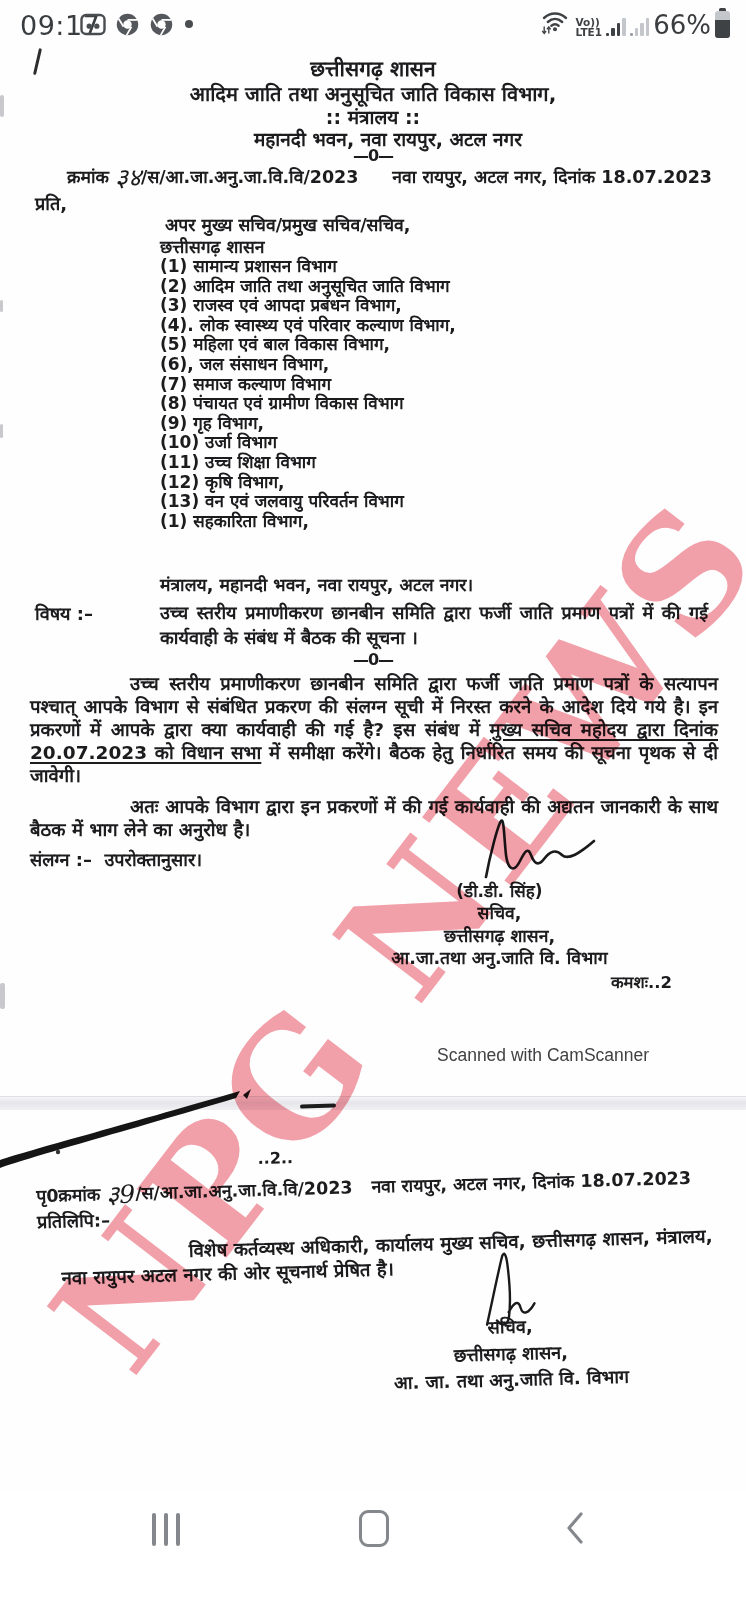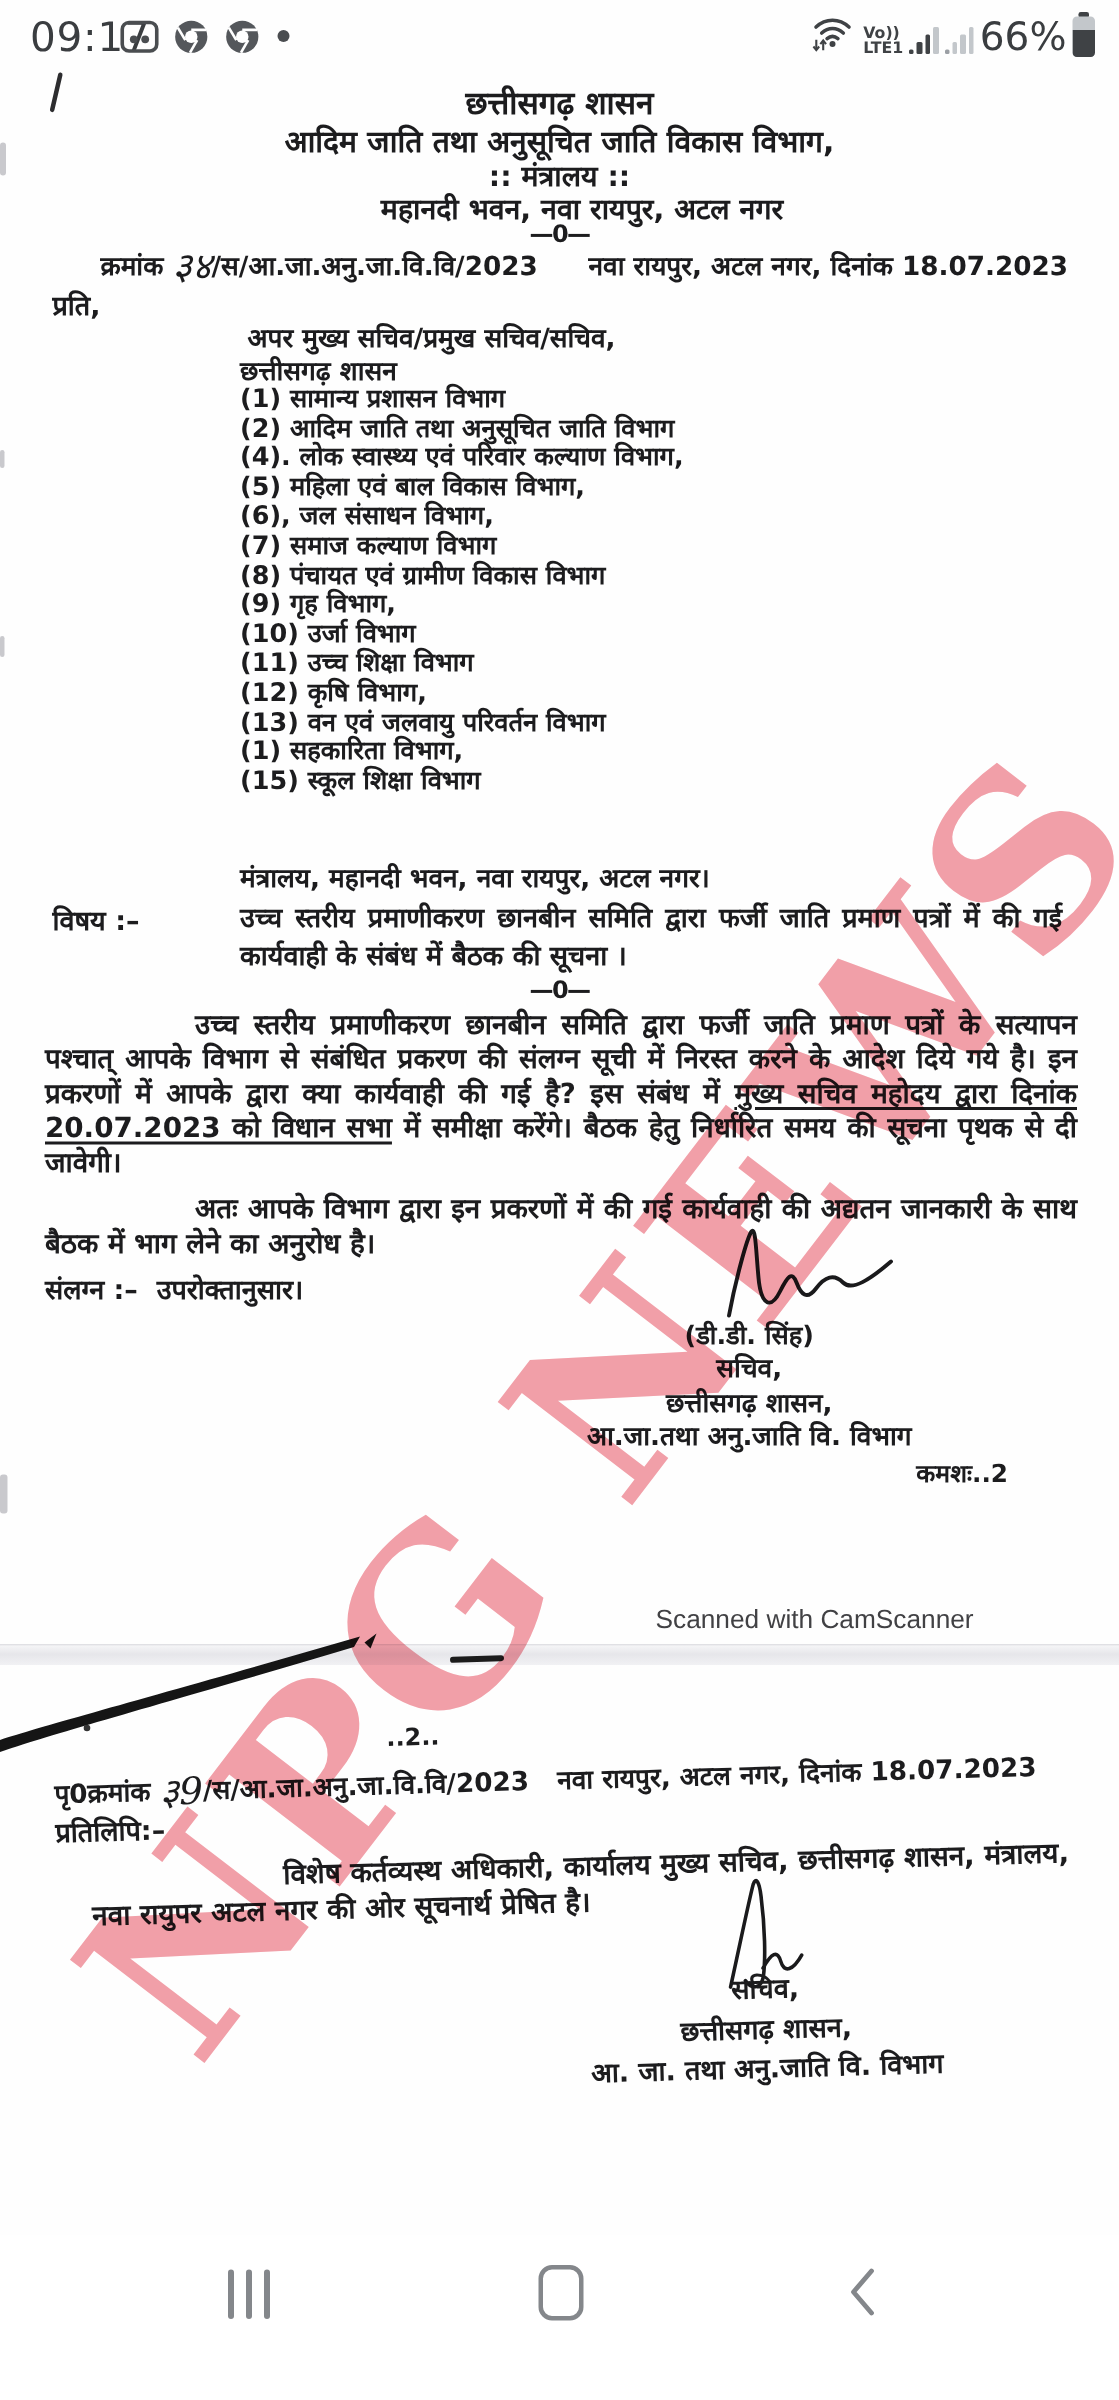--- a/index.html
+++ b/index.html
@@ -41,21 +41,21 @@
      background:linear-gradient(#f5f5f7,#e6e6ea 45%,#f1f1f4);border-top:1px solid #e0e0e4;}
   .edge-smudge{position:absolute;left:0;background:#c9c9cd;border-radius:2px;}
   
   .page2{position:absolute;left:0;top:1150px;width:746px;height:300px;transform:rotate(-1.6deg);transform-origin:80px 0px;}
   
   .navbar{position:absolute;left:0;right:0;bottom:0;height:110px;background:#fff;}
   .recents{position:absolute;left:152px;top:1513px;display:flex;gap:8.5px;}
   .recents i{display:block;width:3.6px;height:33px;background:#84878b;border-radius:2px;}
   .homebtn{position:absolute;left:359px;top:1510px;width:24px;height:31px;border:3.2px solid #84878b;border-radius:9px;}
   .backbtn{position:absolute;left:564px;top:1511px;}
-  .cam{font-family:"Liberation Sans","DejaVu Sans",sans-serif;font-size:17.5px;color:#414144;font-weight:500;margin-top:24px;}
+  .cam{font-family:"Liberation Sans","DejaVu Sans",sans-serif;font-size:17.5px;color:#414144;font-weight:500;}
 </style>
 </head>
 <body>
 
 <div class="screen">
 
   <div class="statusbar">
     <div class="sb-time">09:17</div>
     <div class="sb-left-icons">
       <span>
@@ -147,32 +147,32 @@
     </div>
 
     <div class="abs hi doc" style="top:191px;left:35px;font-size:18px;">प्रति,</div>
     <div class="abs hi b" style="top:212px;left:165px;font-size:17.5px;text-align:right;">अपर मुख्य सचिव/प्रमुख सचिव/सचिव,</div>
     <div class="abs hi b" style="top:234px;left:160px;font-size:17.5px;">छत्तीसगढ़ शासन</div>
 
     <div class="abs hi list-block" style="top:257px;left:160px;">
 
     <div>(1) सामान्य प्रशासन विभाग</div>
         <div>(2) आदिम जाति तथा अनुसूचित जाति विभाग</div>
+        <div>(3) राजस्व एवं आपदा प्रबंधन विभाग,</div>
         <div>(4). लोक स्वास्थ्य एवं परिवार कल्याण विभाग,</div>
         <div>(5) महिला एवं बाल विकास विभाग,</div>
         <div>(6), जल संसाधन विभाग,</div>
         <div>(7) समाज कल्याण विभाग</div>
         <div>(8) पंचायत एवं ग्रामीण विकास विभाग</div>
         <div>(9) गृह विभाग,</div>
         <div>(10) उर्जा विभाग</div>
         <div>(11) उच्च शिक्षा विभाग</div>
         <div>(12) कृषि विभाग,</div>
         <div>(13) वन एवं जलवायु परिवर्तन विभाग</div>
         <div>(1) सहकारिता विभाग,</div>
-        <div>(15) स्कूल शिक्षा विभाग</div>
       </div>
     <div class="abs hi b" style="top:572px;left:160px;font-size:17.5px;">मंत्रालय, महानदी भवन, नवा रायपुर, अटल नगर।</div>
 
     <div class="abs hi b" style="top:601px;left:35px;font-size:18px;">विषय :–</div>
     <div class="abs hi b just" style="top:600px;left:160px;width:548px;font-size:18px;line-height:25px;">उच्च स्तरीय प्रमाणीकरण छानबीन समिति द्वारा फर्जी जाति प्रमाण पत्रों में की गई कार्यवाही के संबंध में बैठक की सूचना ।</div>
     <div class="abs ctr hi b" style="top:650px;font-size:16px;letter-spacing:-1px;">—0—</div>
 
     <div class="abs hi doc just" style="top:672px;left:30px;width:688px;font-size:18.5px;line-height:23px;text-indent:100px;">
       <span>उच्च स्तरीय प्रमाणीकरण छानबीन समिति द्वारा फर्जी जाति प्रमाण पत्रों के सत्यापन पश्चात् आपके विभाग से संबंधित प्रकरण की संलग्न सूची में निरस्त करने के आदेश दिये गये है। इन प्रकरणों में आपके द्वारा क्या कार्यवाही की गई है? इस संबंध में </span><span class="mark">मुख्य सचिव महोदय द्वारा दिनांक 20.07.2023 को विधान सभा</span><span> में समीक्षा करेंगे।  बैठक हेतु निर्धारित समय की सूचना पृथक से दी जावेगी।</span>
     </div>

